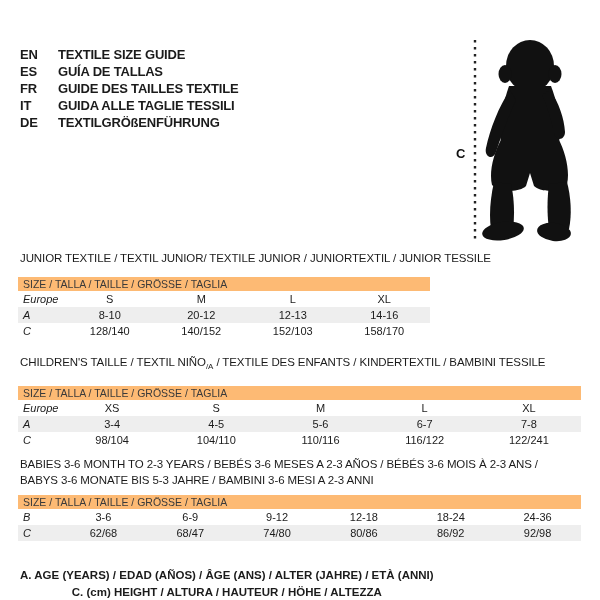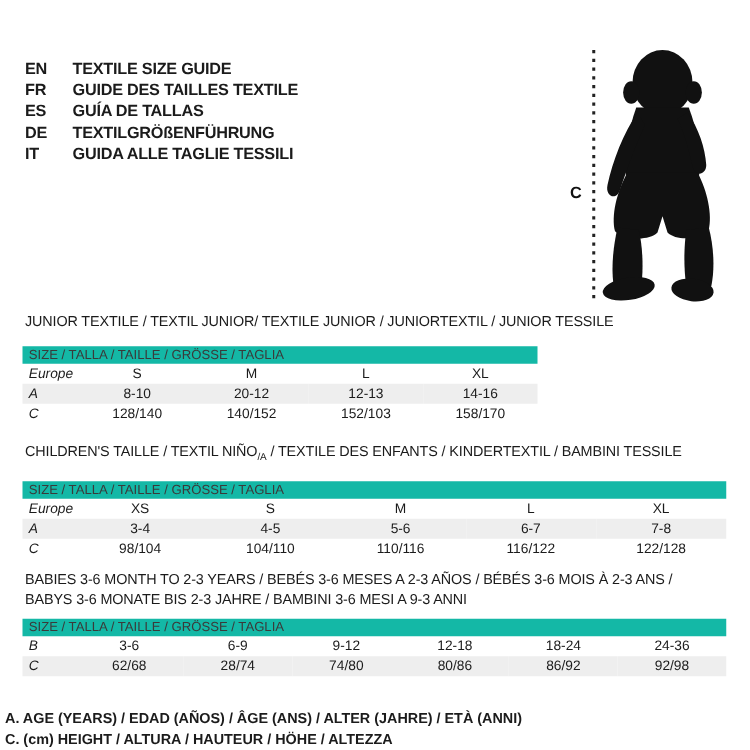--- a/index.html
+++ b/index.html
@@ -13,50 +13,50 @@
   .lang-code{display:inline-block;width:38px;}
   
   .figure{position:absolute;top:0;left:430px;width:170px;height:230px;}
   
   .section{position:absolute;left:18px;}
   #sec-junior{top:218px;width:412px;}
   #sec-children{top:322px;width:563px;}
   #sec-babies{top:424px;width:563px;}
   .sec-title{font-weight:normal;font-size:11.5px;line-height:16px;letter-spacing:-0.1px;padding-left:2px;white-space:nowrap;}
   .subscript{vertical-align:sub;font-size:8px;}
-  .size-bar{background:#14b8a6;height:14px;line-height:14px;font-size:10.5px;color:#3a3a3a;padding-left:5px;margin-top:11px;}
+  .size-bar{background:#fdba74;height:14px;line-height:14px;font-size:10.5px;color:#3a3a3a;padding-left:5px;margin-top:11px;}
   #sec-babies .size-bar{margin-top:7px;}
   table{border-collapse:collapse;table-layout:fixed;width:100%;}
   td{font-size:11px;height:16px;text-align:center;padding:0;white-space:nowrap;}
   td.lbl{text-align:left;padding-left:5px;font-style:italic;}
   tbody tr:nth-child(even){background:#eeeeee;}
   
-  .legend{position:absolute;left:4px;top:535px;}
+  .legend{position:absolute;left:20px;top:535px;text-align:center;}
   .legend-line{font-weight:bold;font-size:11.5px;height:17px;line-height:17px;white-space:nowrap;}
 </style>
 </head>
 <body>
 
 <div class="canvas">
 
   <div class="langs">
     <div class="lang-row">
       <span class="lang-code">EN</span><span>TEXTILE SIZE GUIDE</span>
     </div>
     <div class="lang-row">
+      <span class="lang-code">ES</span><span>GUÍA DE TALLAS</span>
+    </div>
+    <div class="lang-row">
       <span class="lang-code">FR</span><span>GUIDE DES TAILLES TEXTILE</span>
     </div>
     <div class="lang-row">
-      <span class="lang-code">ES</span><span>GUÍA DE TALLAS</span>
+      <span class="lang-code">IT</span><span>GUIDA ALLE TAGLIE TESSILI</span>
     </div>
     <div class="lang-row">
       <span class="lang-code">DE</span><span>TEXTILGRÖßENFÜHRUNG</span>
-    </div>
-    <div class="lang-row">
-      <span class="lang-code">IT</span><span>GUIDA ALLE TAGLIE TESSILI</span>
     </div>
   </div>
 
   <div class="figure">
     <svg width="170" height="230" viewBox="0 0 170 230">
       <line x1="45" y1="8" x2="45" y2="209" stroke="#222" stroke-width="2.4" stroke-dasharray="2.5 4.5"></line>
       <text x="26" y="126" font-size="13" font-weight="bold" fill="#111">C</text>
       <g fill="#111111">
         <ellipse cx="100" cy="34" rx="24" ry="26"></ellipse>
         <ellipse cx="75" cy="42" rx="6.5" ry="9"></ellipse>
@@ -138,29 +138,29 @@
           <td>5-6</td>
           <td>6-7</td>
           <td>7-8</td>
         </tr>
         <tr>
           <td class="lbl">C</td>
           <td>98/104</td>
           <td>104/110</td>
           <td>110/116</td>
           <td>116/122</td>
-          <td>122/128</td>
+          <td>122/241</td>
         </tr>
       </tbody>
     </table>
   </div>
 
   <div class="section" id="sec-babies">
     <div class="sec-title">BABIES 3-6 MONTH TO 2-3 YEARS / BEBÉS 3-6 MESES A 2-3 AÑOS / BÉBÉS 3-6 MOIS À 2-3 ANS /</div>
-    <div class="sec-title">BABYS 3-6 MONATE BIS 2-3 JAHRE / BAMBINI 3-6 MESI A 9-3 ANNI</div>
+    <div class="sec-title">BABYS 3-6 MONATE BIS 5-3 JAHRE / BAMBINI 3-6 MESI A 2-3 ANNI</div>
     <div class="size-bar">SIZE / TALLA / TAILLE / GRÖSSE / TAGLIA</div>
     <table>
       <colgroup>
           <col style="width:42px">
           <col>
           <col>
           <col>
           <col>
           <col>
           <col>
@@ -171,21 +171,21 @@
           <td>3-6</td>
           <td>6-9</td>
           <td>9-12</td>
           <td>12-18</td>
           <td>18-24</td>
           <td>24-36</td>
         </tr>
         <tr>
           <td class="lbl">C</td>
           <td>62/68</td>
-          <td>28/74</td>
+          <td>68/47</td>
           <td>74/80</td>
           <td>80/86</td>
           <td>86/92</td>
           <td>92/98</td>
         </tr>
       </tbody>
     </table>
   </div>
 
   <div class="legend">

